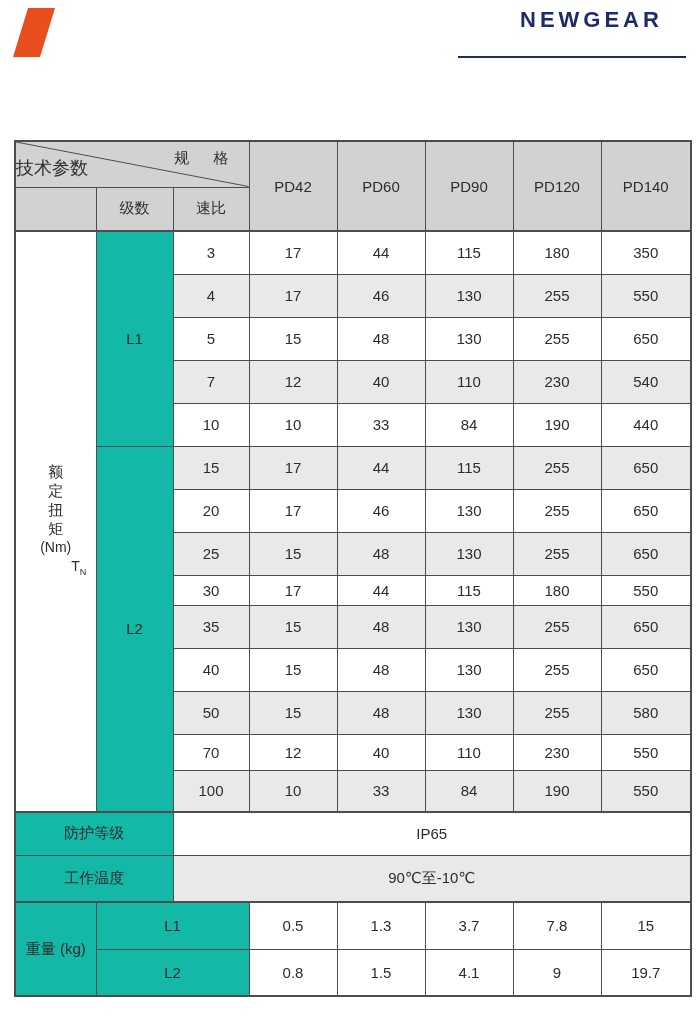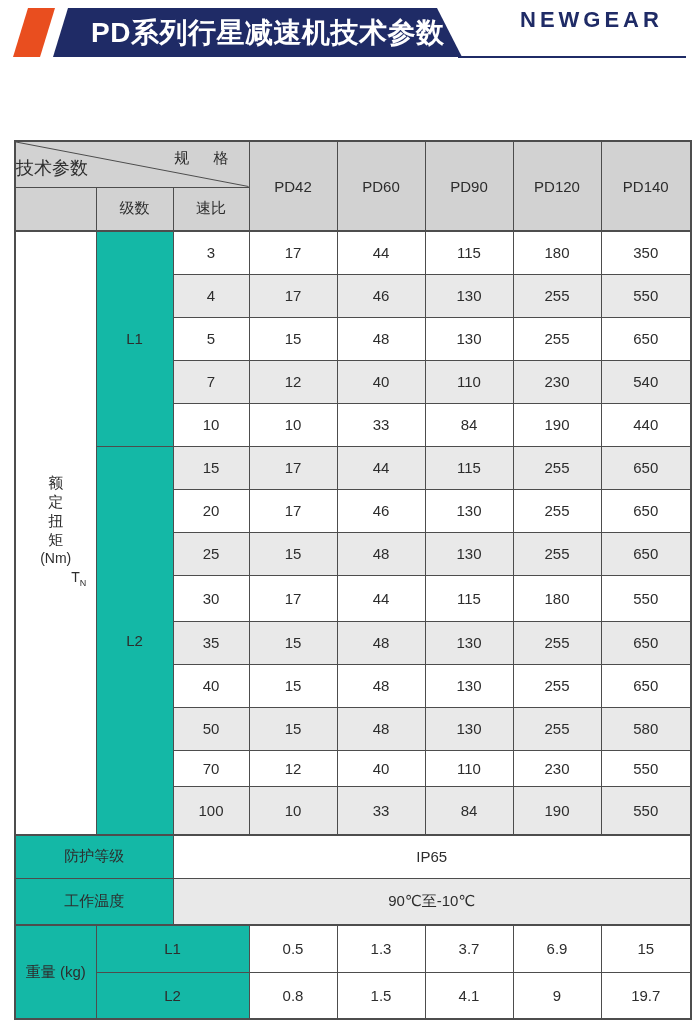--- a/index.html
+++ b/index.html
@@ -55,23 +55,20 @@
   .tq-sym{line-height:19px;font-size:14px;margin-left:46px;}
   .tq-sym sub{font-size:9px;}
   tr.thick-top td{border-top-width:2px;}
   td.extra-label,td.weight-label,td.weight-stage,td.stage{background:#14b8a6;}
 </style>
 </head>
 <body>
 
 <div class="banner-wrap">
   <div class="orange-slash"></div>
-  <div class="navy-banner">
-    <h1>PD系列行星减速机技术参数</h1>
-  </div>
   <div class="brand">
     <div class="brand-en">NEWGEAR</div>
   </div>
   <div class="brand-underline"></div>
 </div>
 
 <table class="spec">
   <colgroup>
     <col style="width:81px">
       <col style="width:77px">
@@ -169,21 +166,21 @@
         <td class="val">650</td>
       </tr>
       <tr style="height: 43px; padding-left: 24px;">
         <td class="ratio shaded">25</td>
         <td class="val shaded">15</td>
         <td class="val shaded">48</td>
         <td class="val shaded">130</td>
         <td class="val shaded">255</td>
         <td class="val shaded">650</td>
       </tr>
-      <tr style="height: 46px;">
+      <tr style="height: 30px;">
         <td class="ratio">30</td>
         <td class="val">17</td>
         <td class="val">44</td>
         <td class="val">115</td>
         <td class="val">180</td>
         <td class="val">550</td>
       </tr>
       <tr style="height: 43px;">
         <td class="ratio shaded">35</td>
         <td class="val shaded">15</td>
@@ -209,21 +206,21 @@
         <td class="val shaded">580</td>
       </tr>
       <tr style="height: 36px;">
         <td class="ratio">70</td>
         <td class="val">12</td>
         <td class="val">40</td>
         <td class="val">110</td>
         <td class="val">230</td>
         <td class="val">550</td>
       </tr>
-      <tr style="height: 49px;">
+      <tr style="height: 42px;">
         <td class="ratio shaded">100</td>
         <td class="val shaded">10</td>
         <td class="val shaded">33</td>
         <td class="val shaded">84</td>
         <td class="val shaded">190</td>
         <td class="val shaded">550</td>
       </tr>
       <tr class="thick-top" style="height: 43px;">
         <td class="extra-label" colspan="2">防护等级</td>
         <td class="extra-value" colspan="6">IP65</td>
@@ -231,21 +228,21 @@
       <tr style="height: 47px;">
         <td class="extra-label" colspan="2">工作温度</td>
         <td class="extra-value shaded" colspan="6">90℃至-10℃</td>
       </tr>
       <tr class="thick-top" style="height: 47px;">
         <td class="weight-label" rowspan="2">重量 (kg)</td>
         <td class="weight-stage" colspan="2">L1</td>
         <td class="val">0.5</td>
         <td class="val">1.3</td>
         <td class="val">3.7</td>
-        <td class="val">6.9</td>
+        <td class="val">7.8</td>
         <td class="val">15</td>
       </tr>
       <tr style="height: 47px;">
         <td class="weight-stage" colspan="2">L2</td>
         <td class="val">0.8</td>
         <td class="val">1.5</td>
         <td class="val">4.1</td>
         <td class="val">9</td>
         <td class="val">19.7</td>
       </tr>

